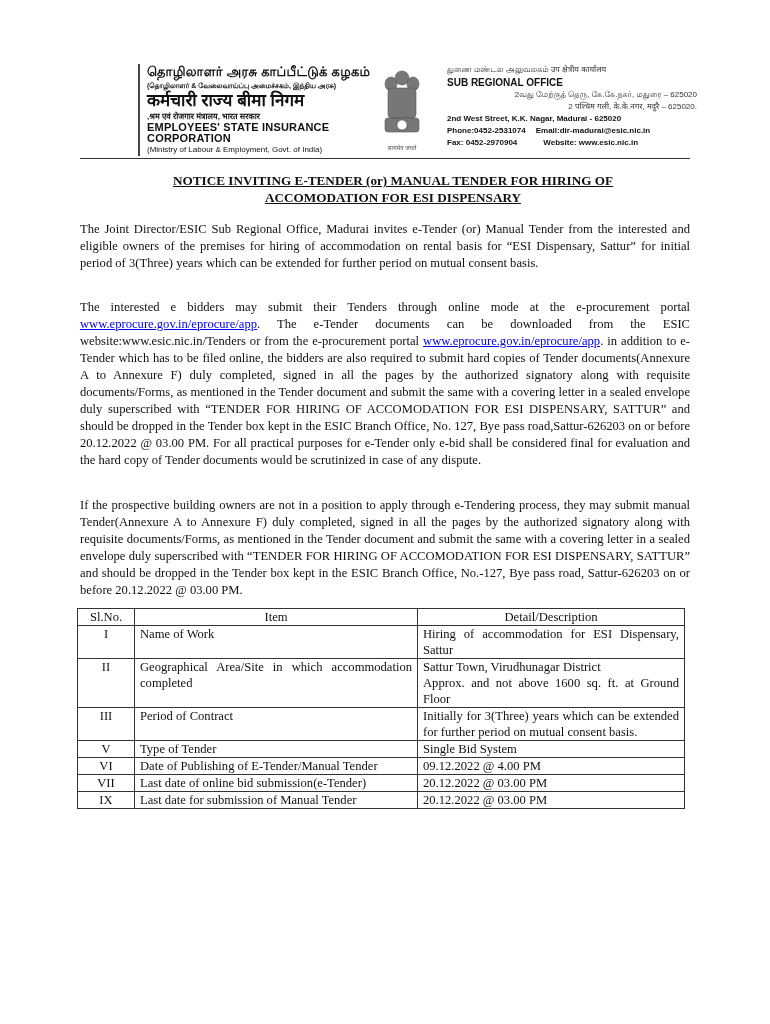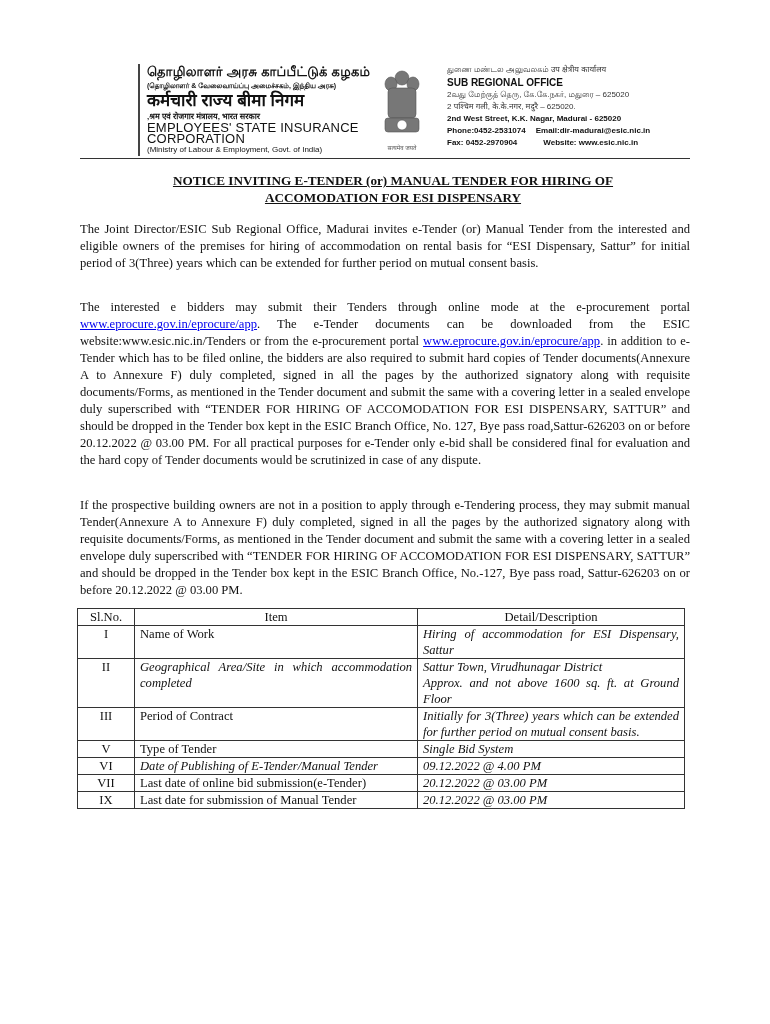--- a/index.html
+++ b/index.html
@@ -12,30 +12,30 @@
   .logo-col { position: absolute; left: 0; top: 0; width: 56px; height: 94px; text-align: center; }
   .esic-logo { position: absolute; left: 6px; top: 4px; width: 44px; height: 44px; }
   .logo-hindi { position: absolute; left: 0; top: 63px; width: 56px; font-size: 8.5px; font-weight: bold; }
   .logo-eng { position: absolute; left: 0; top: 76px; width: 56px; font-size: 8.5px; }
   .vdiv { position: absolute; left: 58px; top: 2px; width: 1.5px; height: 92px; background: #444; }
   .org-col { position: absolute; left: 67px; top: 2px; width: 230px; }
   .org-tamil { font-size: 13px; font-weight: bold; line-height: 15px; letter-spacing: 0.3px; }
   .org-tamil-sub { font-size: 7px; font-weight: bold; line-height: 11px; margin-top: 1px; }
   .org-hindi { font-size: 17px; font-weight: bold; line-height: 20px; }
   .org-hindi-sub { font-size: 8px; font-weight: bold; line-height: 11px; }
-  .org-eng { font-size: 13px; line-height: 11px; letter-spacing: 0.2px; }
+  .org-eng { font-size: 11px; line-height: 11px; letter-spacing: 0.2px; font-weight: bold; }
   .org-ministry { font-size: 8px; line-height: 12px; }
 
   .emblem { position: absolute; left: 302px; top: 4px; width: 40px; height: 76px; }
   .emblem-motto { position: absolute; left: 296px; top: 82px; width: 52px; text-align: center; font-size: 6px; color: #555; }
 
   .office-col { position: absolute; left: 367px; top: 2px; width: 250px; }
   .off-tamil { font-size: 8px; line-height: 12px; color: #333; }
   .off-title { font-size: 10px; font-weight: bold; line-height: 13px; }
-  .off-line { font-size: 8px; line-height: 12px; color: #333; }
+  .off-line { font-size: 8px; line-height: 12px; color: #333; text-align: right; }
   .off-bold { font-size: 8px; font-weight: bold; line-height: 12px; }
   .off-contact { font-size: 8px; font-weight: bold; line-height: 12px; white-space: nowrap; }
   .off-contact span.gap { display: inline-block; width: 10px; }
 
   
   .title { position: absolute; left: 88px; top: 172px; width: 610px; text-align: center; font-size: 13.2px; font-weight: bold; line-height: 17px; }
   .title span { text-decoration: underline; }
 
   
   .para { position: absolute; left: 80px; width: 610px; font-size: 12.6px; line-height: 17px; text-align: justify; }
@@ -43,21 +43,21 @@
   .p2 { top: 299px; }
   .p3 { top: 497px; }
   .link { color: #0000ee; text-decoration: underline; }
 
   
   .tbl { position: absolute; left: 77px; top: 608px; width: 608px; border-collapse: collapse; font-size: 12.6px; line-height: 16px; }
   .tbl td, .tbl th { border: 1px solid #333; vertical-align: top; padding: 0 5px; font-weight: normal; }
   .tbl th { text-align: center; }
   .c-no { width: 46px; text-align: center; }
   .c-item { width: 272px; }
-  .c-desc { text-align: justify; font-style: italic; }
+  .c-desc { text-align: justify; }
 </style>
 </head>
 <body class="serif">
 
 <div class="header">
   <div class="vdiv"></div>
 
   <div class="org-col sans">
     <div class="org-tamil">தொழிலாளர் அரசு காப்பீட்டுக் கழகம்</div>
     <div class="org-tamil-sub">(தொழிலாளர் &amp; வேலைவாய்ப்பு அமைச்சகம், இந்திய அரசு)</div>

